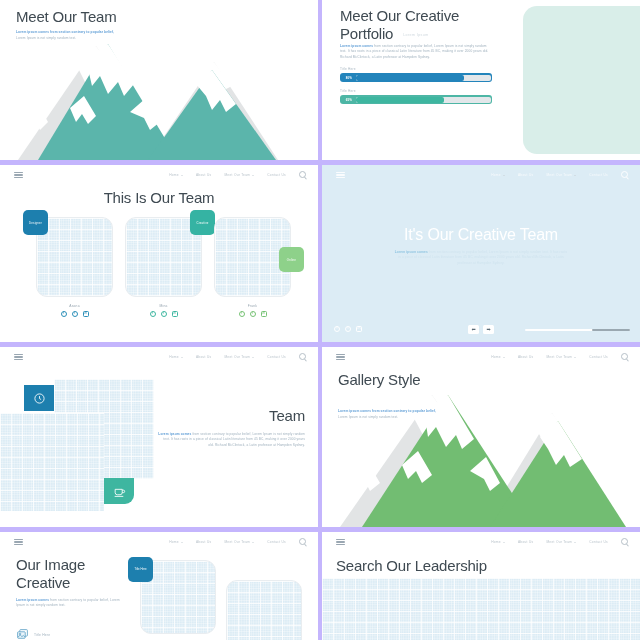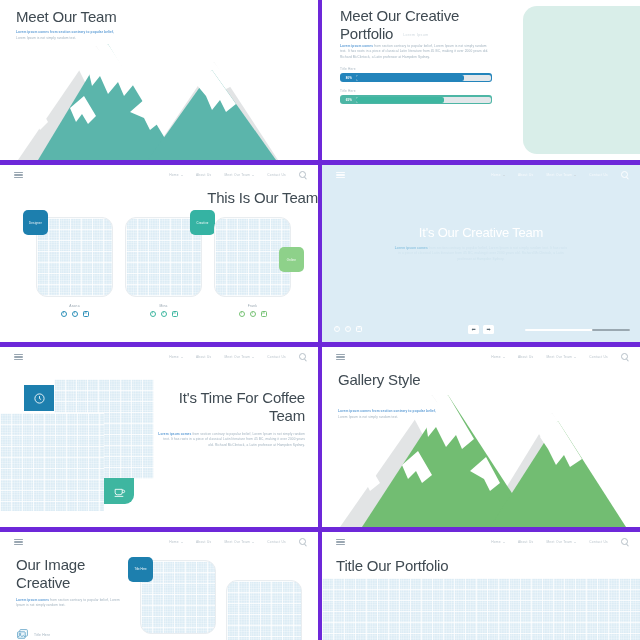--- a/index.html
+++ b/index.html
@@ -9,21 +9,21 @@
     font-family: "Liberation Sans", sans-serif;
     overflow: hidden;
   }
   .deck {
     width: 640px; height: 640px;
     display: grid;
     grid-template-columns: 318px 318px;
     grid-template-rows: 160px 177px 180px 123px;
     column-gap: 4px;
     row-gap: 5px;
-    background: #6d28d9;
+    background: #c4b5fd;
   }
   .slide {
     position: relative;
     background: #ffffff;
     overflow: hidden;
   }
 
   
   .navbar {
     position: absolute; top: 0; left: 0; right: 0;
@@ -120,21 +120,21 @@
     background-color: #dcecf5;
     background-image:
       linear-gradient(to right, rgba(255,255,255,.75) 1px, transparent 1px),
       linear-gradient(to bottom, rgba(255,255,255,.75) 1px, transparent 1px),
       linear-gradient(to right, rgba(255,255,255,.35) 1px, transparent 1px),
       linear-gradient(to bottom, rgba(255,255,255,.35) 1px, transparent 1px);
     background-size: 11px 11px, 11px 11px, 2.4px 2.4px, 2.4px 2.4px;
   }
 
   
-  #s3 .title { position: absolute; top: 24px; width: 100%; text-align: right; }
+  #s3 .title { position: absolute; top: 24px; width: 100%; text-align: center; }
   #s3 .cards {
     position: absolute; top: 52px; left: 36px;
     display: flex; gap: 12px;
   }
   .team-card { position: relative; width: 77px; }
   .card-img {
     width: 77px; height: 80px; border-radius: 11px;
     border: 1.2px solid #e9edf0;
   }
   .badge {
@@ -161,21 +161,21 @@
     font-size: 3.6px; line-height: 1;
   }
   .soc.sq { border-radius: 1.4px; }
   .c-blue  { color: #2c8fb8; }
   .c-teal  { color: #3eb6a0; }
   .c-green { color: #76c274; }
 
   
   #s4 { background: #dcecf5; }
   #s4 .hero { position: absolute; top: 60px; width: 100%; text-align: center; }
-  #s4 .hero .h1 { color: #ffffff; font-size: 13px; }
+  #s4 .hero .h1 { color: #ffffff; font-size: 16px; }
   #s4 .hero .body { color: #cfe3ee; width: 175px; margin: 5px auto 0; text-align: center; }
   #s4 .hero .body b { color: #8ec4e0; }
   #s4 .navbar .nav-link { color: rgba(255,255,255,.82); }
   #s4 .navbar .hamburger span { background: rgba(255,255,255,.85); }
   #s4 .search-icon { border-color: rgba(255,255,255,.9); }
   #s4 .search-icon::after { background: rgba(255,255,255,.9); }
   .s4-foot { position: absolute; left: 0; right: 0; bottom: 6px; height: 11px; }
   .s4-social { position: absolute; left: 12px; top: 1px; display: flex; gap: 5px; }
   .s4-social .soc { color: rgba(255,255,255,.95); }
   .s4-arrows {
@@ -464,21 +464,21 @@
     <div class="icon-tile tile-coffee">
       <svg class="mini-icon" viewBox="0 0 24 24" fill="none" stroke="#fff" stroke-width="1.6">
         <path d="M4 8h13v6a4 4 0 0 1-4 4H8a4 4 0 0 1-4-4V8z"></path>
         <path d="M17 9.5h2.2a2.3 2.3 0 1 1 0 4.6H17"></path>
         <path d="M3 21h16"></path>
       </svg>
     </div>
 
     <div class="txt">
       <div class="h1">
-        <span>It's Time For Coffee</span><br>
+        <br>
         <span>Team</span>
       </div>
       <div class="body">
         <b>Lorem ipsum comes</b><span> from section contrary to popular belief, Lorem Ipsum is not simply random text. It has roots in a piece of classical Latin literature from 45 BC, making it over 2000 years old. Richard McClintock, a Latin professor at Hampden Sydney.</span>
       </div>
     </div>
   </div>
 
   <div class="slide" id="s6">
     <div class="mtn-wrap">
@@ -603,16 +603,16 @@
         <div class="nav-link">
             <span>Meet Our Team</span>
             <i class="caret"></i>
           </div>
         <div class="nav-link">
             <span>Contact Us</span>
           </div>
       </div>
     </div>
     <div class="search-icon" style="z-index:6"></div>
-    <div class="h1">Title Our Portfolio</div>
+    <div class="h1">Search Our Leadership</div>
   </div>
 
 </div>
 
 </body></html>

